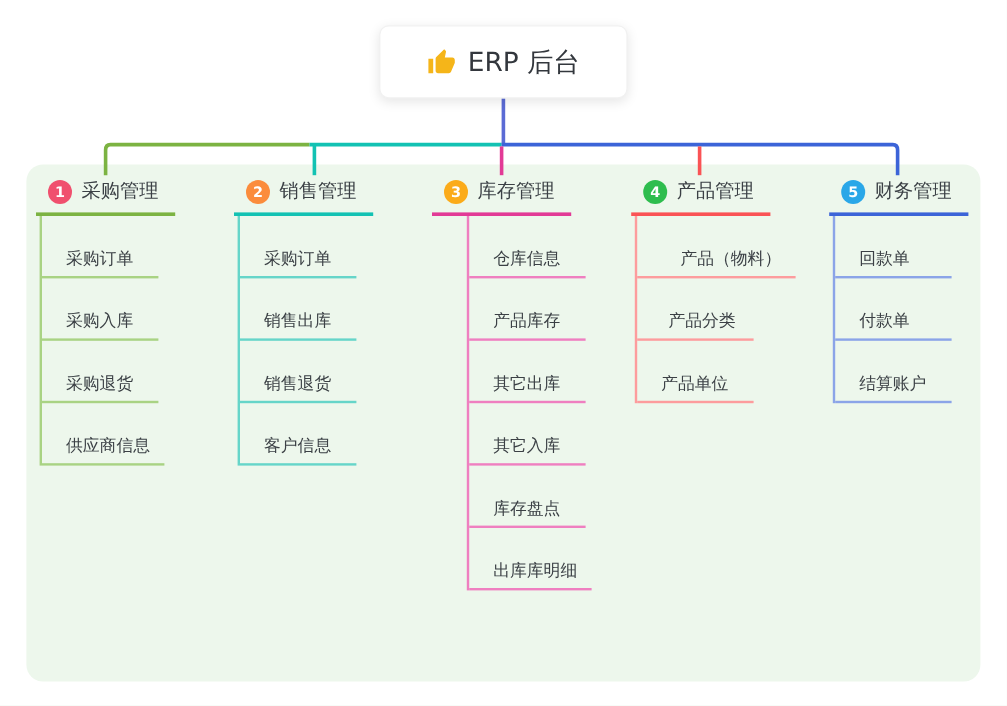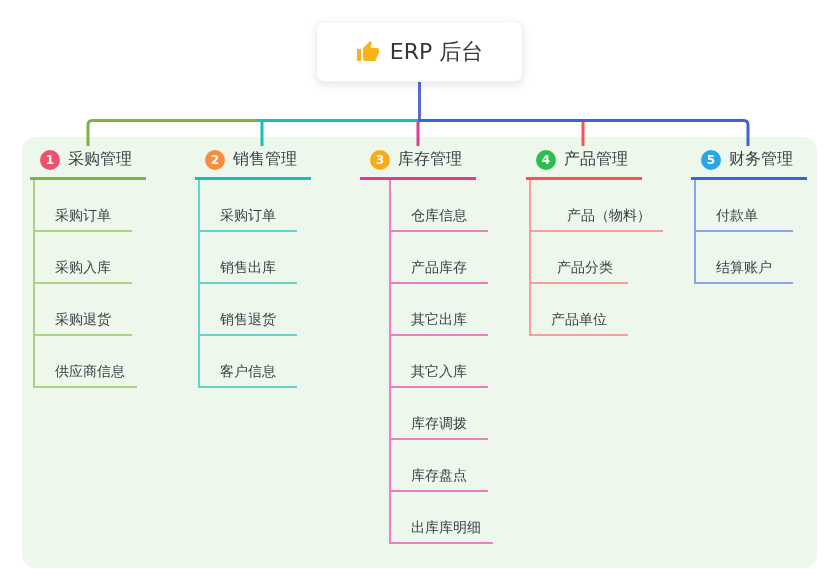--- a/index.html
+++ b/index.html
@@ -119,23 +119,20 @@
           <div class="child" style="border-bottom-color: rgb(239, 127, 192);">
             <span>产品库存</span>
           </div>
           <div class="child" style="border-bottom-color: rgb(239, 127, 192);">
             <span>其它出库</span>
           </div>
           <div class="child" style="border-bottom-color: rgb(239, 127, 192);">
             <span>其它入库</span>
           </div>
           <div class="child" style="border-bottom-color: rgb(239, 127, 192);">
-            <span>库存调拨</span>
-          </div>
-          <div class="child" style="border-bottom-color: rgb(239, 127, 192);">
             <span>库存盘点</span>
           </div>
           <div class="child" style="border-bottom-color: rgb(239, 127, 192);">
             <span>出库库明细</span>
           </div>
         </div>
       </div>
       <div class="branch" style="left: 526px;">
         <div class="branch-title" style="border-bottom-color: rgb(250, 83, 85);">
           <span class="badge" style="background: rgb(46, 189, 78);">4</span>
@@ -153,20 +150,23 @@
           </div>
         </div>
       </div>
       <div class="branch" style="left: 691px;">
         <div class="branch-title" style="border-bottom-color: rgb(60, 100, 216);">
           <span class="badge" style="background: rgb(42, 167, 232);">5</span>
           <span>财务管理</span>
         </div>
         <div class="children" style="border-left-color: rgb(139, 164, 232);">
           <div class="child" style="border-bottom-color: rgb(139, 164, 232);">
+            <span>回款单</span>
+          </div>
+          <div class="child" style="border-bottom-color: rgb(139, 164, 232);">
             <span>付款单</span>
           </div>
           <div class="child" style="border-bottom-color: rgb(139, 164, 232);">
             <span>结算账户</span>
           </div>
         </div>
       </div>
     </div>
 
 </div>

